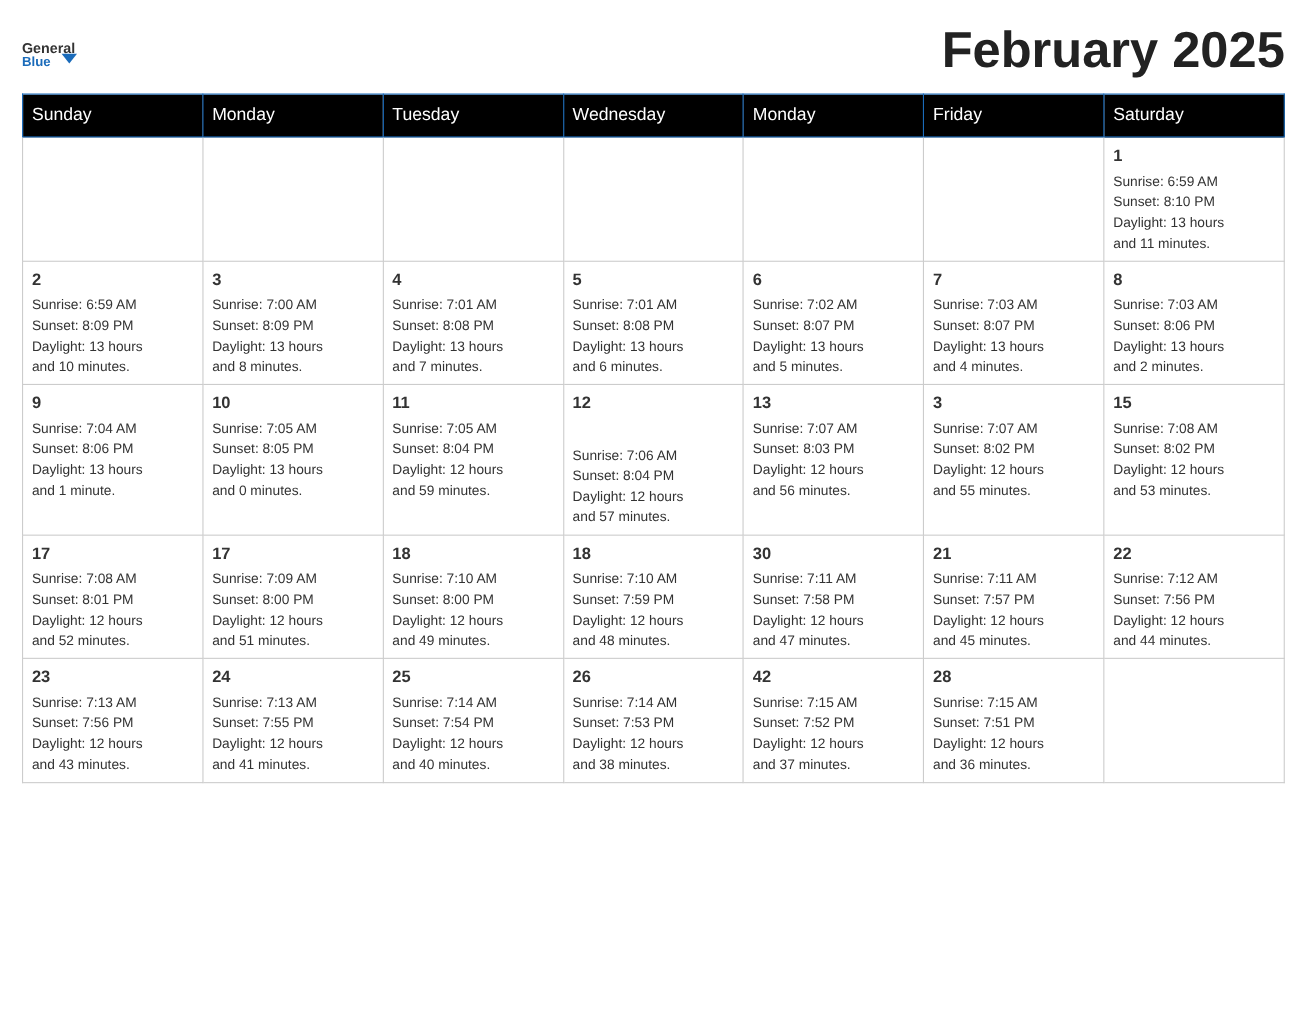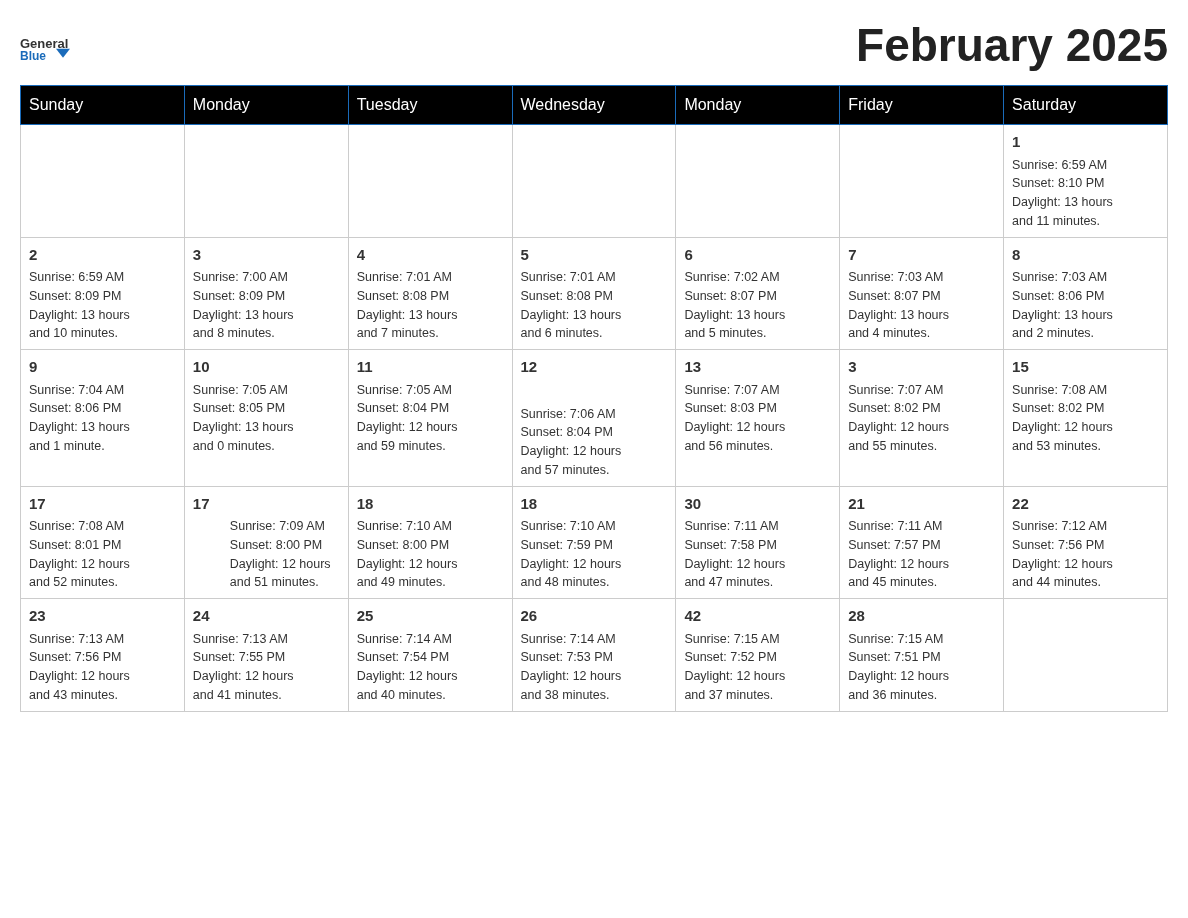--- a/index.html
+++ b/index.html
@@ -233,21 +233,21 @@
       <tr>
         <td>
           <span class="day-number">17</span>
           <div class="day-info" style="white-space: pre-line;">Sunrise: 7:08 AM
 Sunset: 8:01 PM
 Daylight: 12 hours
 and 52 minutes.</div>
         </td>
         <td>
           <span class="day-number">17</span>
-          <div class="day-info" style="white-space: pre-line; margin-left: 37px;">Sunrise: 7:09 AM
+          <div class="day-info" style="white-space: pre-line;">Sunrise: 7:09 AM
 Sunset: 8:00 PM
 Daylight: 12 hours
 and 51 minutes.</div>
         </td>
         <td>
           <span class="day-number">18</span>
           <div class="day-info" style="white-space: pre-line;">Sunrise: 7:10 AM
 Sunset: 8:00 PM
 Daylight: 12 hours
 and 49 minutes.</div>

